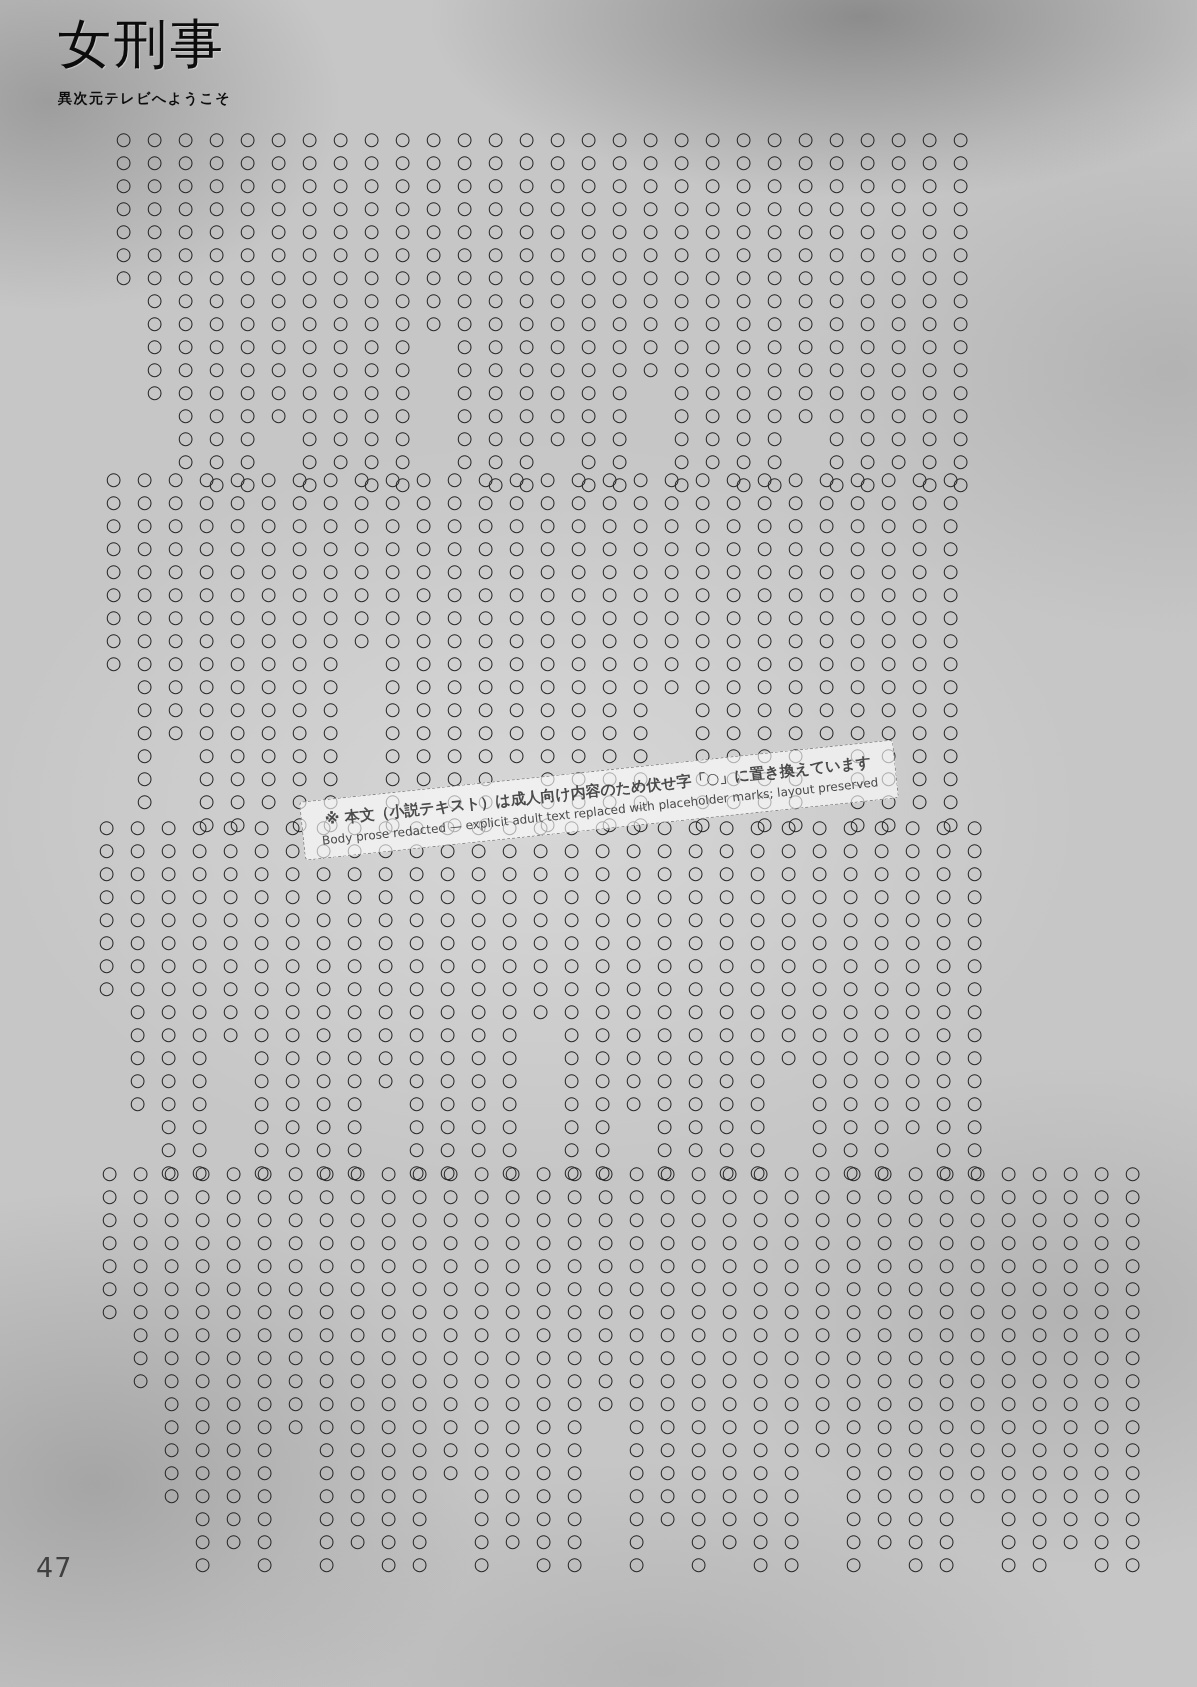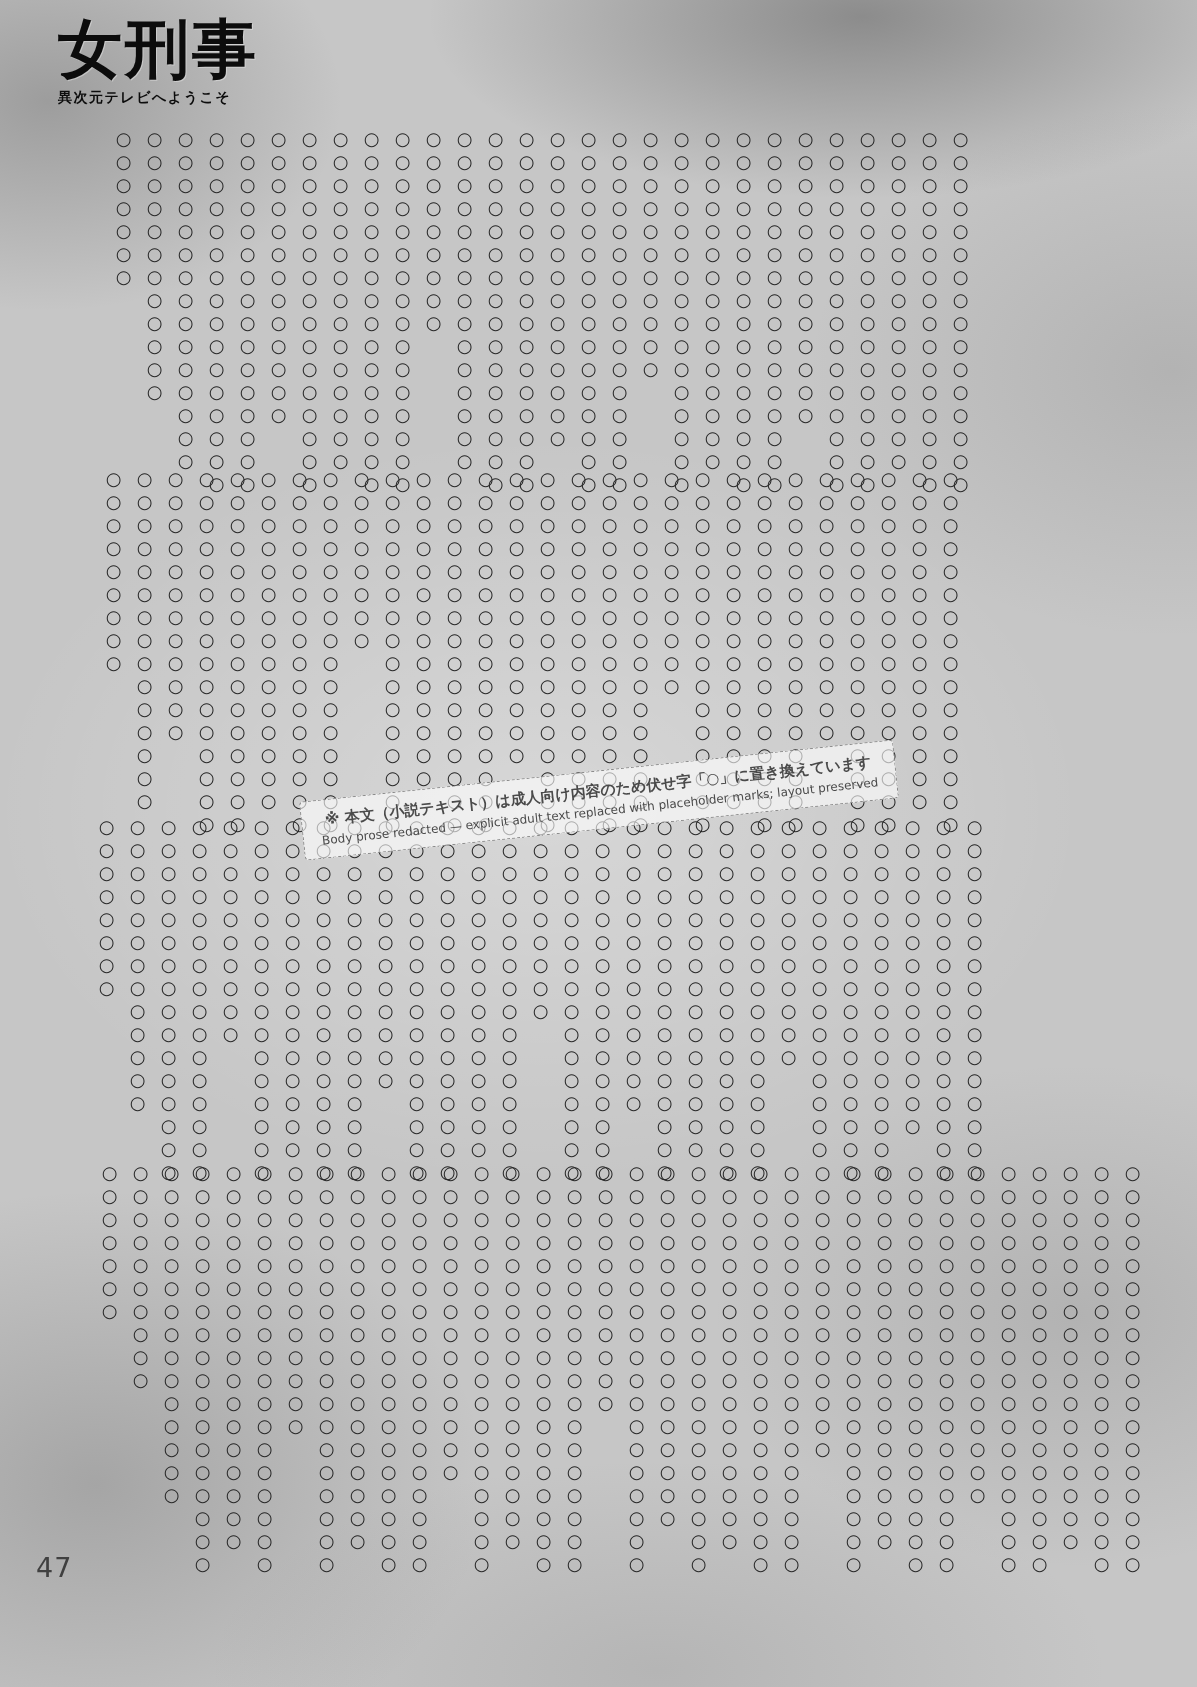--- a/index.html
+++ b/index.html
@@ -15,34 +15,34 @@
       radial-gradient(ellipse 760px 520px at 45% 48%, rgba(255,255,255,0.30), transparent 72%),
       radial-gradient(ellipse 560px 420px at 8% 88%,  rgba(80,80,80,0.28), transparent 70%),
       radial-gradient(ellipse 520px 360px at 90% 78%, rgba(100,100,100,0.20), transparent 70%),
       radial-gradient(ellipse 640px 300px at 55% 99%, rgba(120,120,120,0.22), transparent 70%),
       #c6c6c6;
   }
 
   
   .logo { position: absolute; top: 18px; left: 58px; color: #0c0c0c; }
   .logo-title {
-    font-weight: 700;
-    font-size: 64px;
+    font-weight: 400;
+    font-size: 53px;
     line-height: 0.98;
     letter-spacing: 3px;
     text-shadow: 1px 1px 0 rgba(255,255,255,0.35);
   }
   .logo-row2 { display: flex; align-items: flex-end; position: relative; }
   .tv-wrap { position: relative; margin-left: 6px; }
   .bolts { position: absolute; top: -26px; right: -30px; }
   .logo-subtitle {
     font-size: 14px;
     font-weight: 700;
     letter-spacing: 1.5px;
-    margin-top: 8px;
+    margin-top: 20px;
   }
 
   
   .band {
     position: absolute;
     writing-mode: vertical-rl;
     text-orientation: upright;
     white-space: pre-line;
     font-size: 18px;
     line-height: 31px;       

